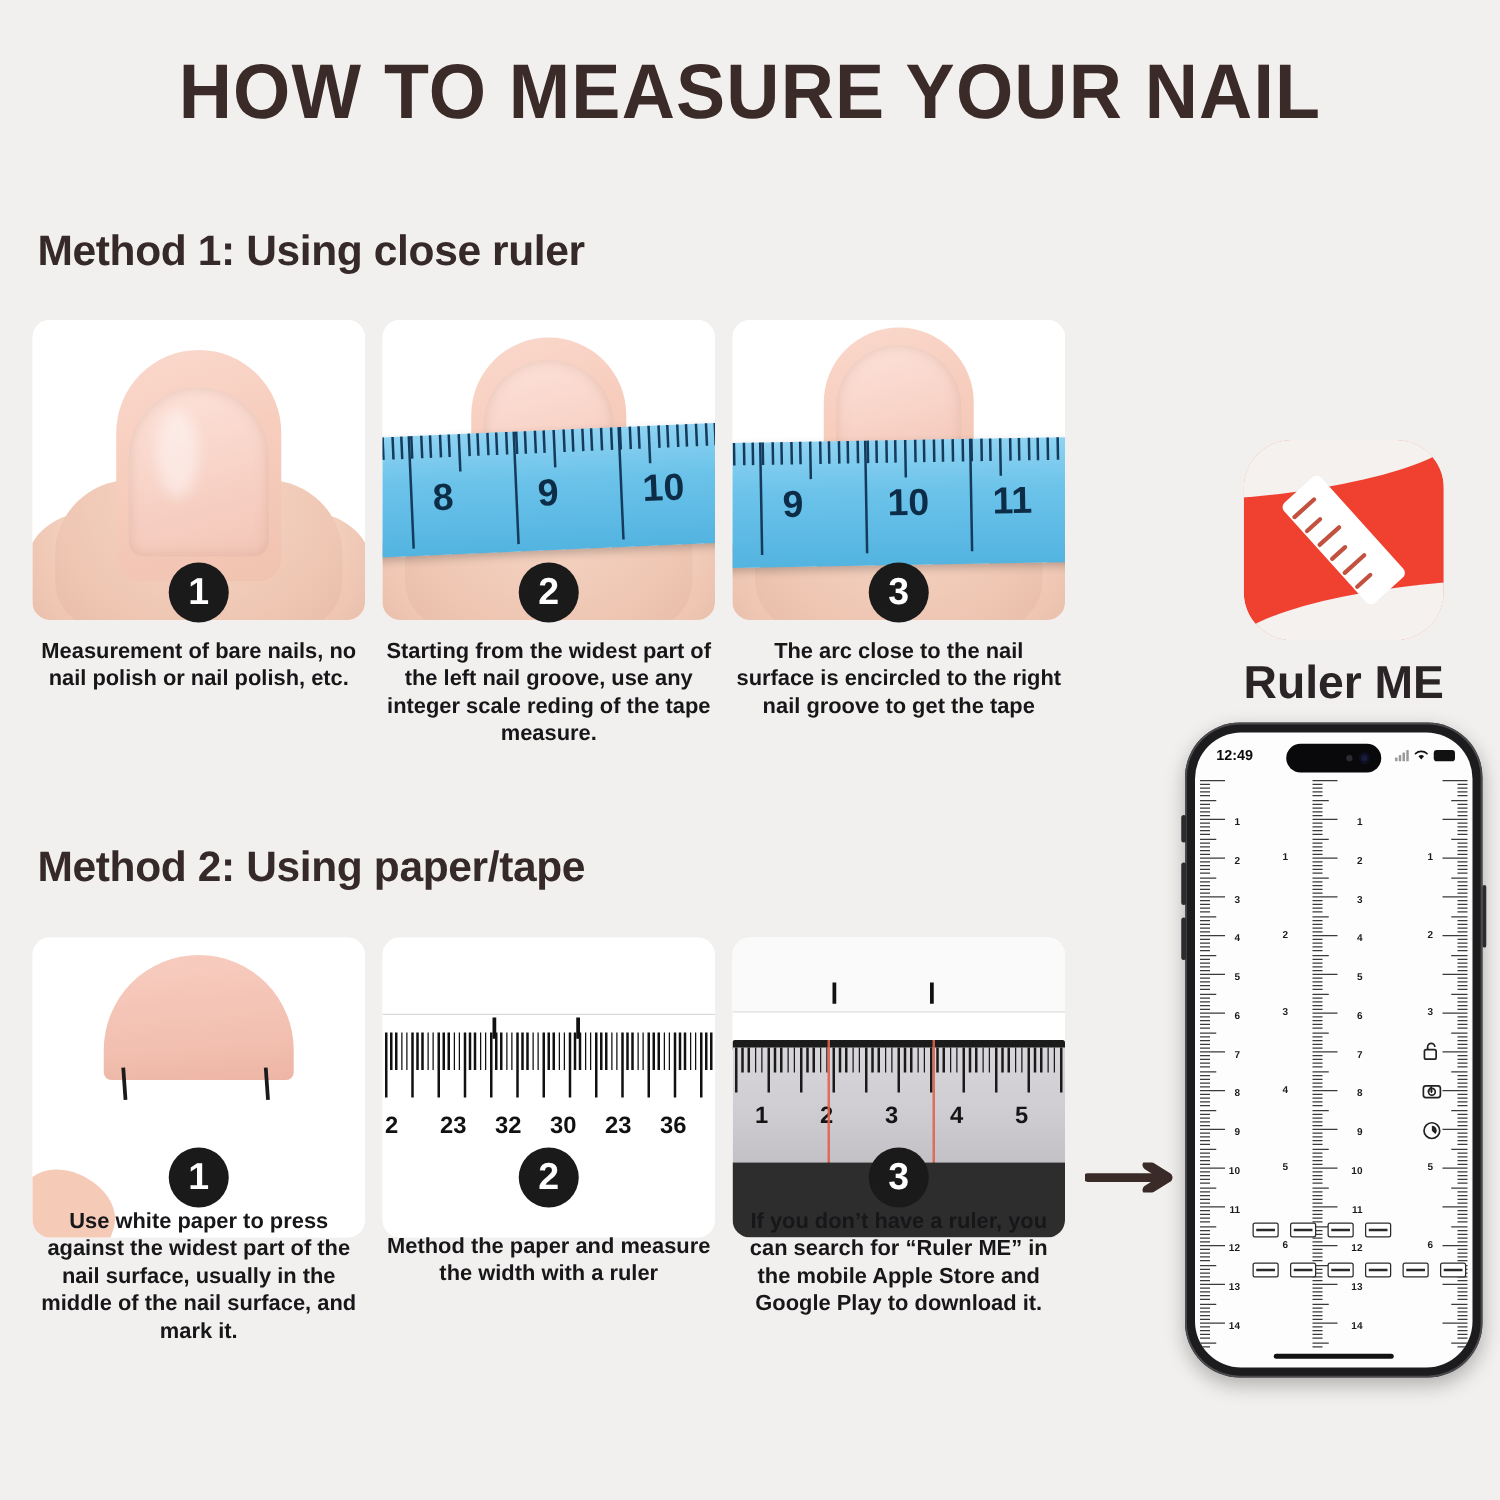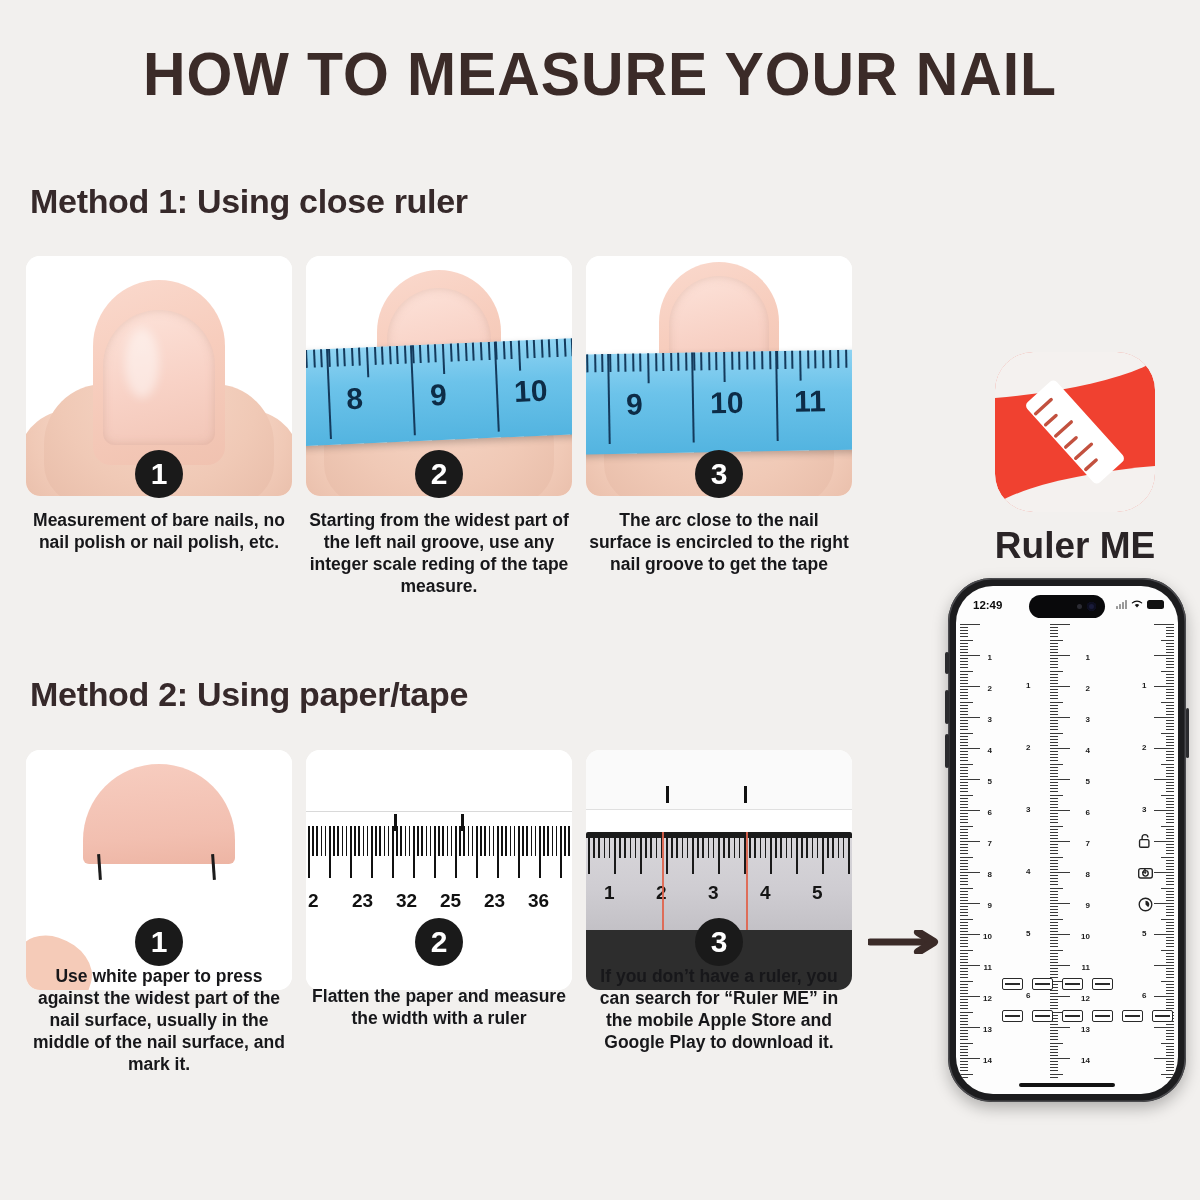--- a/index.html
+++ b/index.html
@@ -447,21 +447,21 @@
       <i style="left: 237.2px;"></i>
       <i style="left: 241.4px;"></i>
       <i style="left: 245.6px;"></i>
       <i style="left: 249.8px;"></i>
       <i class="maj" style="left: 254px;"></i>
       <i style="left: 258.2px;"></i>
       <i style="left: 262.4px;"></i>
       <span style="left: 2px;">2</span>
       <span style="left: 46px;">23</span>
       <span style="left: 90px;">32</span>
-      <span style="left: 134px;">25</span>
+      <span style="left: 134px;">30</span>
       <span style="left: 178px;">23</span>
       <span style="left: 222px;">36</span>
     </div>
 </div>
 
 <div class="card r2 c3">
   <div class="mr-top">
     <div class="mark" style="left:80px;top:36px"></div>
     <div class="mark" style="left:158px;top:36px"></div>
   </div>
@@ -527,21 +527,21 @@
   <div class="mr-red" style="left:76px"></div>
   <div class="mr-red" style="left:160px"></div>
   <div class="mr-bottom"></div>
 </div>
 
 <div class="badge b-r2 b-c1">1</div>
 <div class="badge b-r2 b-c2">2</div>
 <div class="badge b-r2 b-c3">3</div>
 
 <div class="caption cap-r2" style="left:26px">Use white paper to press against the widest part of the nail surface, usually in the middle of the nail surface, and mark it.</div>
-<div class="caption cap-r2" style="left:306px;top:986px">Flatten the paper and measure the width with a ruler</div>
+<div class="caption cap-r2" style="left:306px;top:986px">Method the paper and measure the width with a ruler</div>
 <div class="caption cap-r2" style="left:586px">If you don’t have a ruler, you can search for “Ruler ME” in the mobile Apple Store and Google Play to download it.</div>
 
 <div class="app-icon">
   <div class="app-red"></div>
   <div class="wave-top"></div>
   <div class="wave-bot"></div>
   <svg width="160" height="160" viewBox="0 0 160 160" style="position:absolute;inset:0">
     <g transform="rotate(-42 80 80)">
       <rect x="60" y="26" width="40" height="108" rx="5" fill="#ffffff"></rect>
       <g stroke="#c2513f" stroke-width="3.4" stroke-linecap="round">

